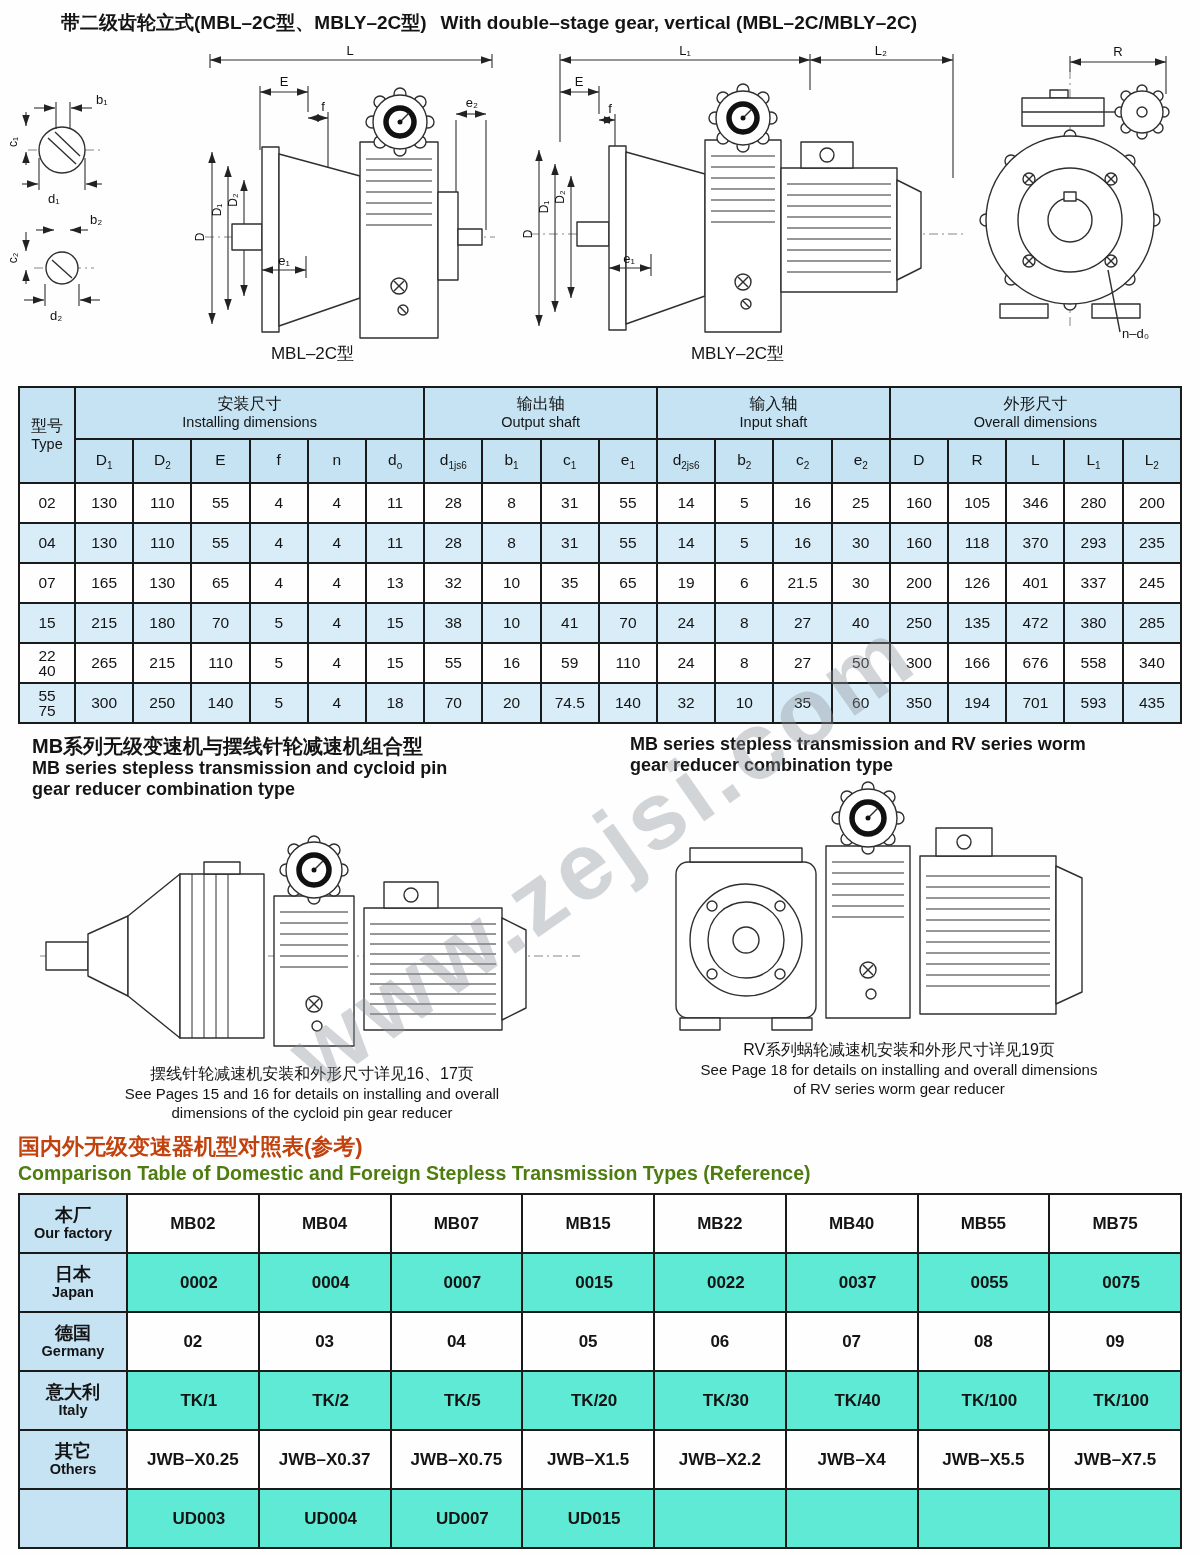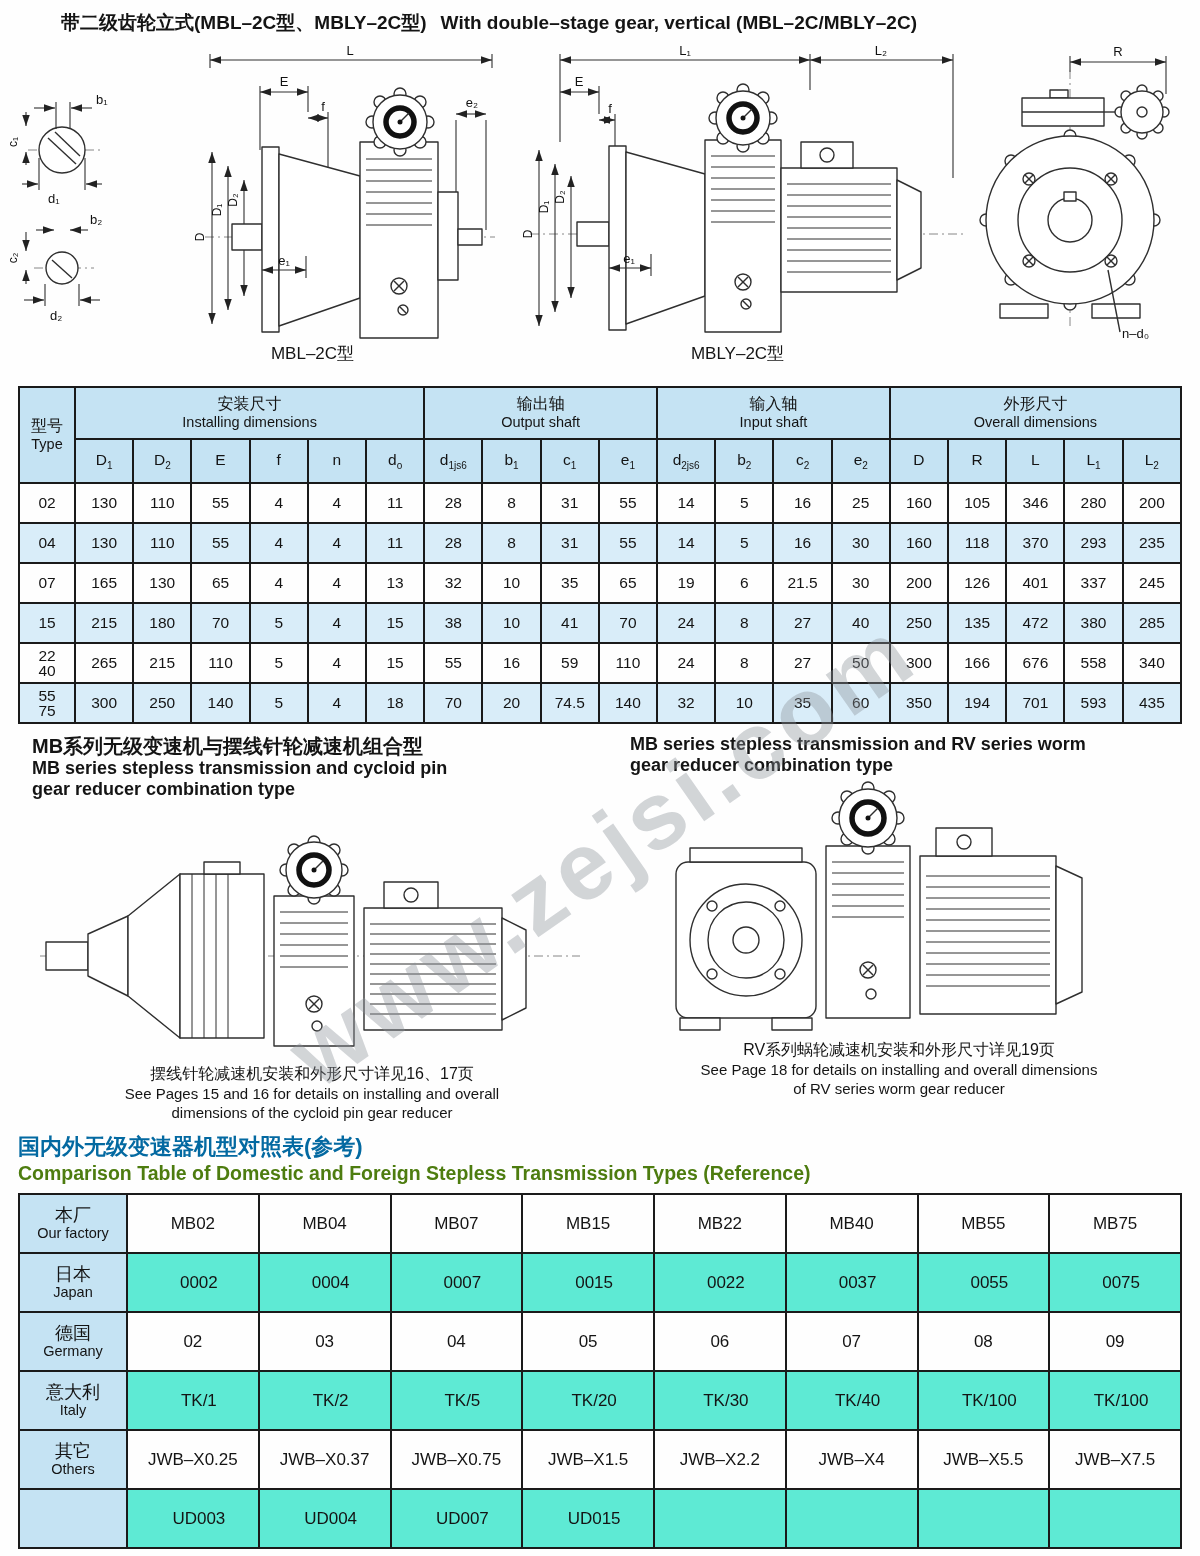--- a/index.html
+++ b/index.html
@@ -45,24 +45,24 @@
   .type-val{white-space:pre-line;line-height:1.0;}
   
   .sections{display:flex;gap:38px;padding:10px 32px 0;}
   .section{width:50%;}
   .sec-title-zh{font-size:20px;font-weight:bold;line-height:1.2;}
   .sec-title-en{font-size:18px;font-weight:bold;line-height:1.18;}
   .sec-drawing{height:252px;display:flex;justify-content:center;align-items:flex-end;margin-top:4px;}
   .sec-cap-zh{text-align:center;font-size:16px;margin-top:8px;}
   .sec-cap-en{text-align:center;font-size:15px;line-height:1.22;}
   
-  .comp-title-zh{color:#0369a1;font-size:22px;font-weight:bold;padding:10px 18px 0;}
+  .comp-title-zh{color:#c2410c;font-size:22px;font-weight:bold;padding:10px 18px 0;}
   .comp-title-en{color:#4d7c0f;font-size:19.5px;font-weight:bold;padding:0 18px 4px;}
   .comp-table{width:1164px;margin:4px 18px;table-layout:fixed;}
-  .comp-table td{border:2px solid #1a1a1a;text-align:center;font-size:17px;height:57px;padding:0;}
+  .comp-table td{border:2px solid #1a1a1a;text-align:center;font-size:17px;height:57px;padding:0;font-weight:bold;}
   .comp-table td.clabel{background:#c5e3f3;}
   .cl-zh{font-size:18px;line-height:1.15;}
   .cl-en{font-size:14.5px;line-height:1.1;}
   .comp-table tr.blue td:not(.clabel){background:#5eead4;padding-left:12px;}
 </style>
 </head>
 <body>
 
 <div class="page">
 

